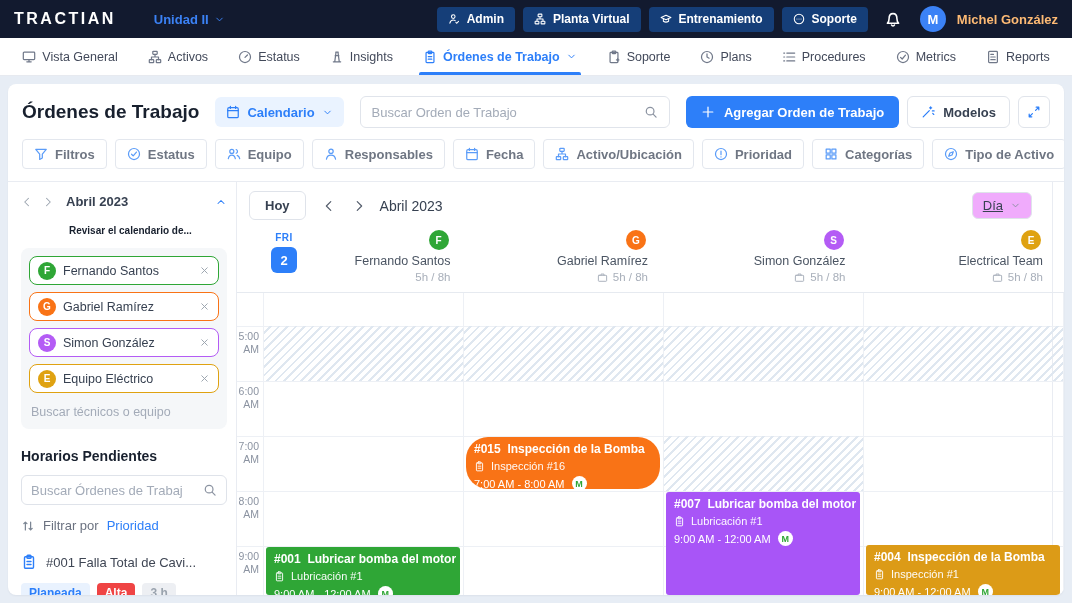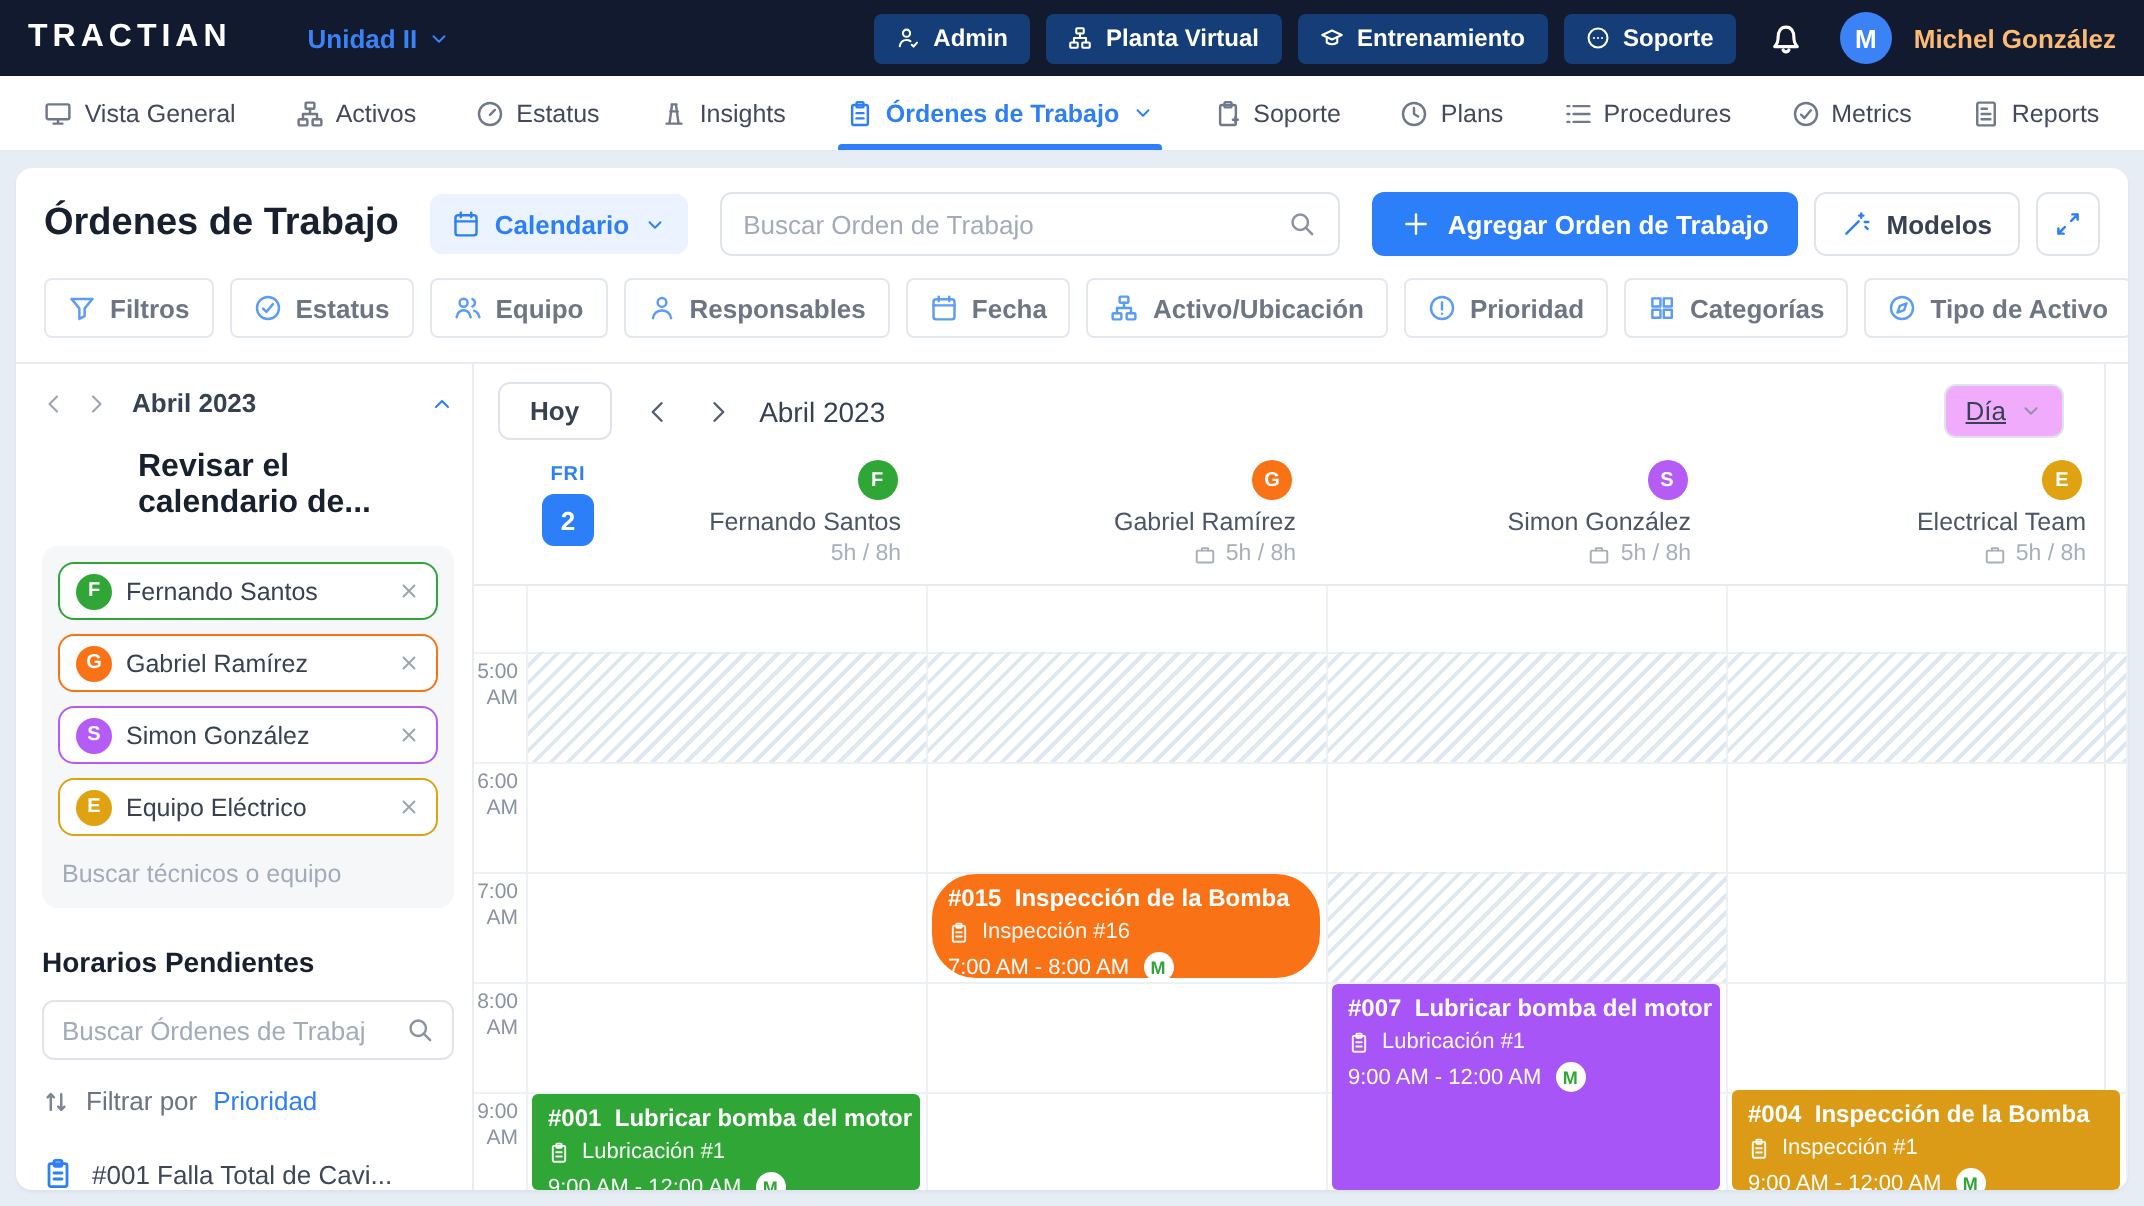--- a/index.html
+++ b/index.html
@@ -46,21 +46,21 @@
   .fchip svg { color:#5b9cf8; }
 
   .bodyrow { flex:1; display:flex; min-height:0; }
 
   
   .sidebar { width:229px; flex:none; padding:12px 9px 0 13px; border-right:1px solid #e9ecf2; overflow:hidden; }
   .mnav { display:flex; align-items:center; gap:9px; color:#9aa3ae; }
   .mnav button { background:none; border:0; color:#9aa3ae; cursor:pointer; display:flex; }
   .mnav .lbl { color:#374151; font-weight:700; font-size:13px; margin-left:3px; }
   .mnav .up { margin-left:auto; color:#2d7ff9; }
-  .rtitle { margin-top:16px; font-size:16px; font-weight:800; color:#18202e;padding-left:48px; }
+  .rtitle { margin-top:16px; font-size:10px; font-weight:800; color:#18202e;padding-left:48px; }
   .panel { margin-top:12px; background:#f5f7f9; border-radius:8px; padding:8px; }
   .pchip { background:#fff; border-radius:8px; height:29px; display:flex; align-items:center; padding:0 8px; gap:7px; margin-bottom:7px; border:1px solid #ccc; }
   .pav { width:18px; height:18px; border-radius:50%; color:#fff; font-size:10px; font-weight:700; display:flex; align-items:center; justify-content:center; flex:none; }
   .pname { font-size:12.5px; color:#374151; white-space:nowrap; }
   .xbtn { margin-left:auto; color:#9aa3ae; background:none; border:0; cursor:pointer; display:flex; }
   .panel input { background:transparent; border:0; outline:0; font-size:12.5px; color:#374151; padding:5px 2px 2px; width:100%; font-family:inherit; }
   .ptitle { margin-top:19px; font-size:14px; font-weight:800; color:#18202e; }
   .ssearch { margin-top:11px; height:30px; border:1px solid #dfe3ea; border-radius:6px; display:flex; align-items:center; padding:0 9px; gap:6px; }
   .ssearch input { border:0; outline:0; flex:1; font-size:13px; color:#0f766e; font-family:inherit; min-width:0; }
   .ssearch svg { color:#8b93a1; }

